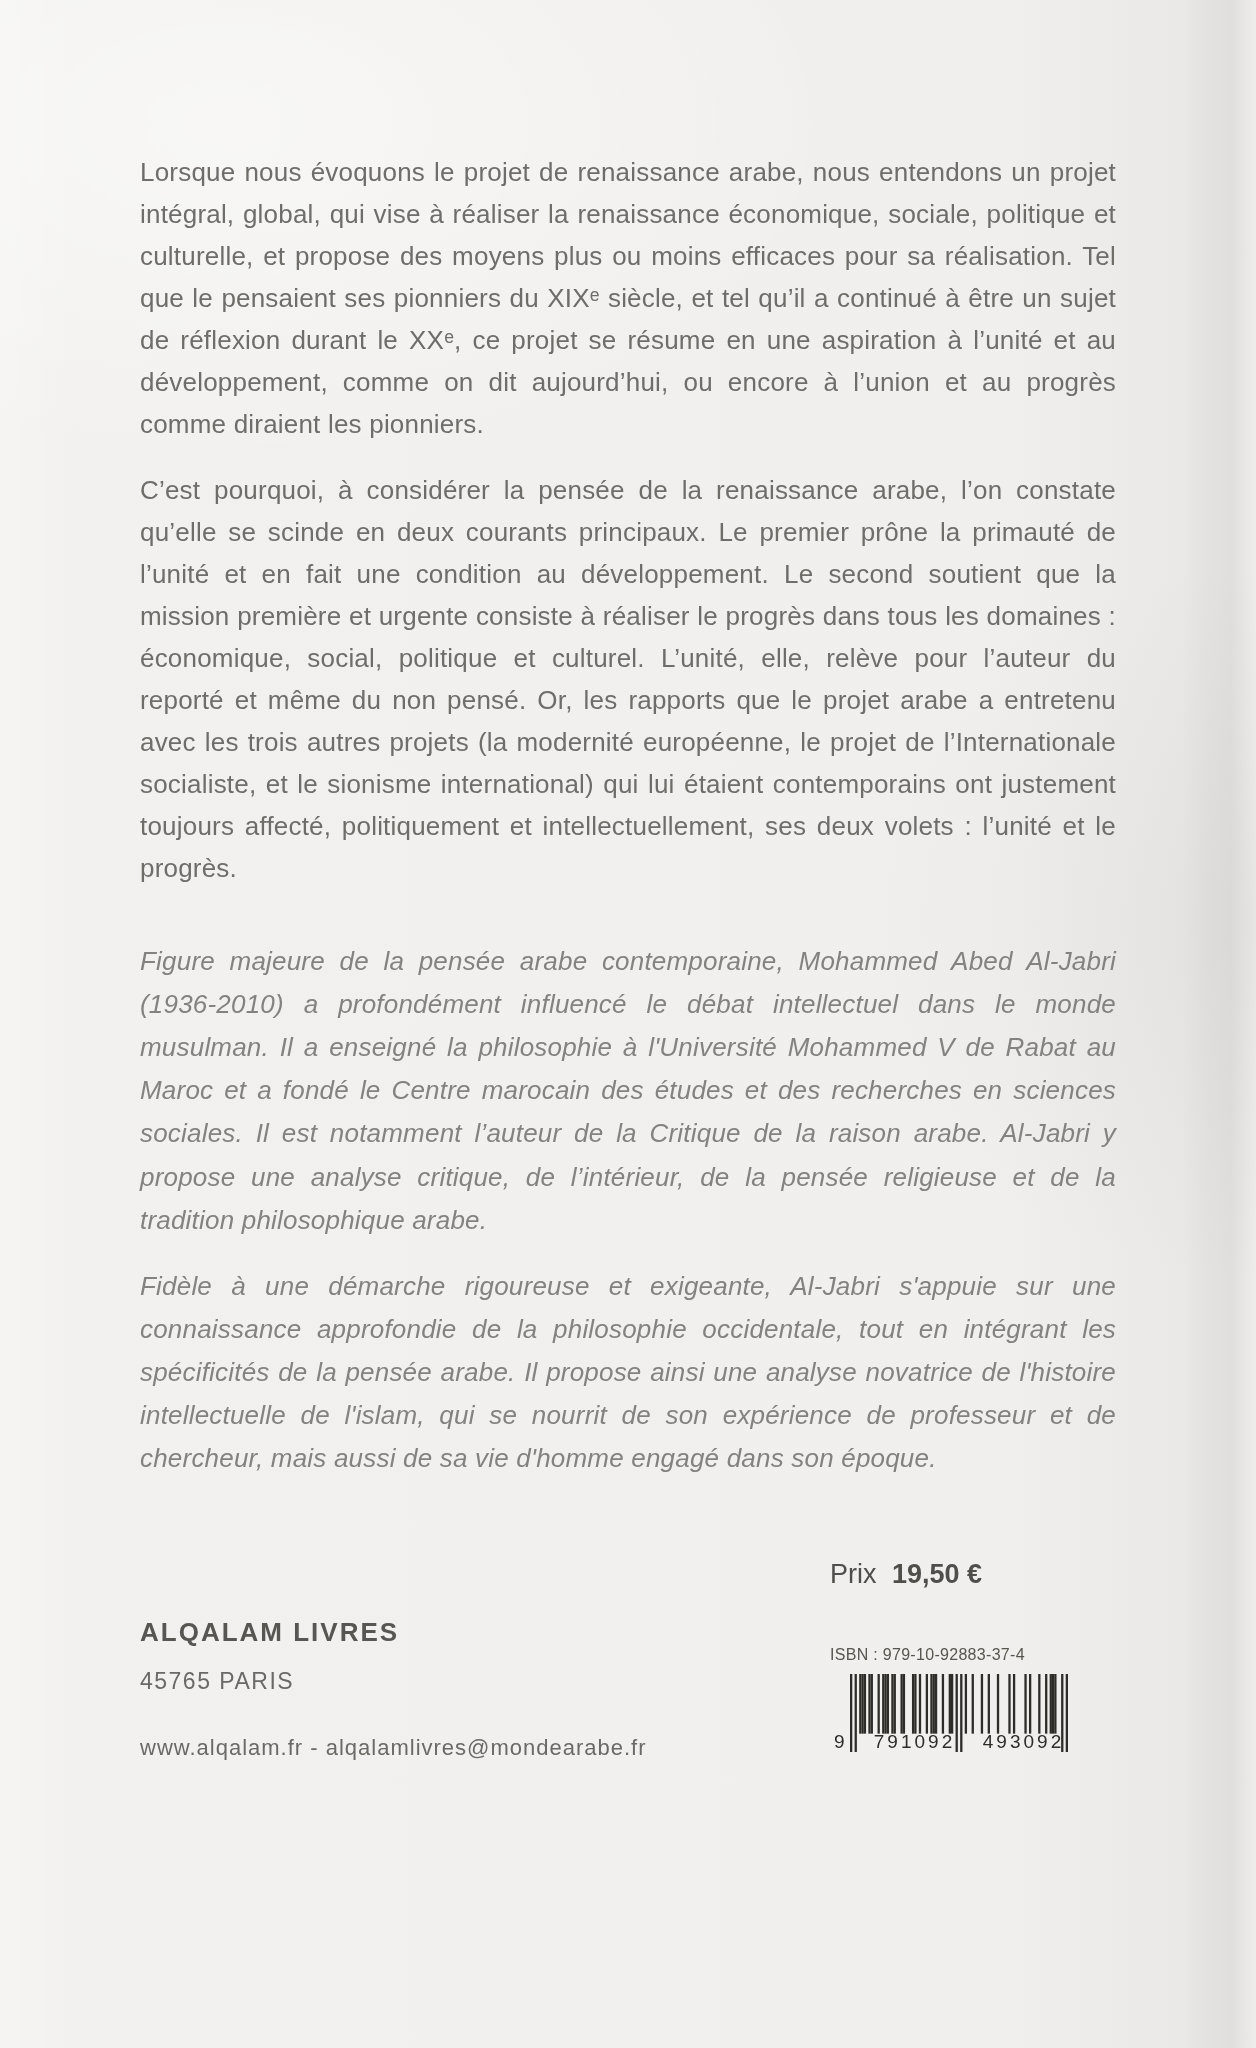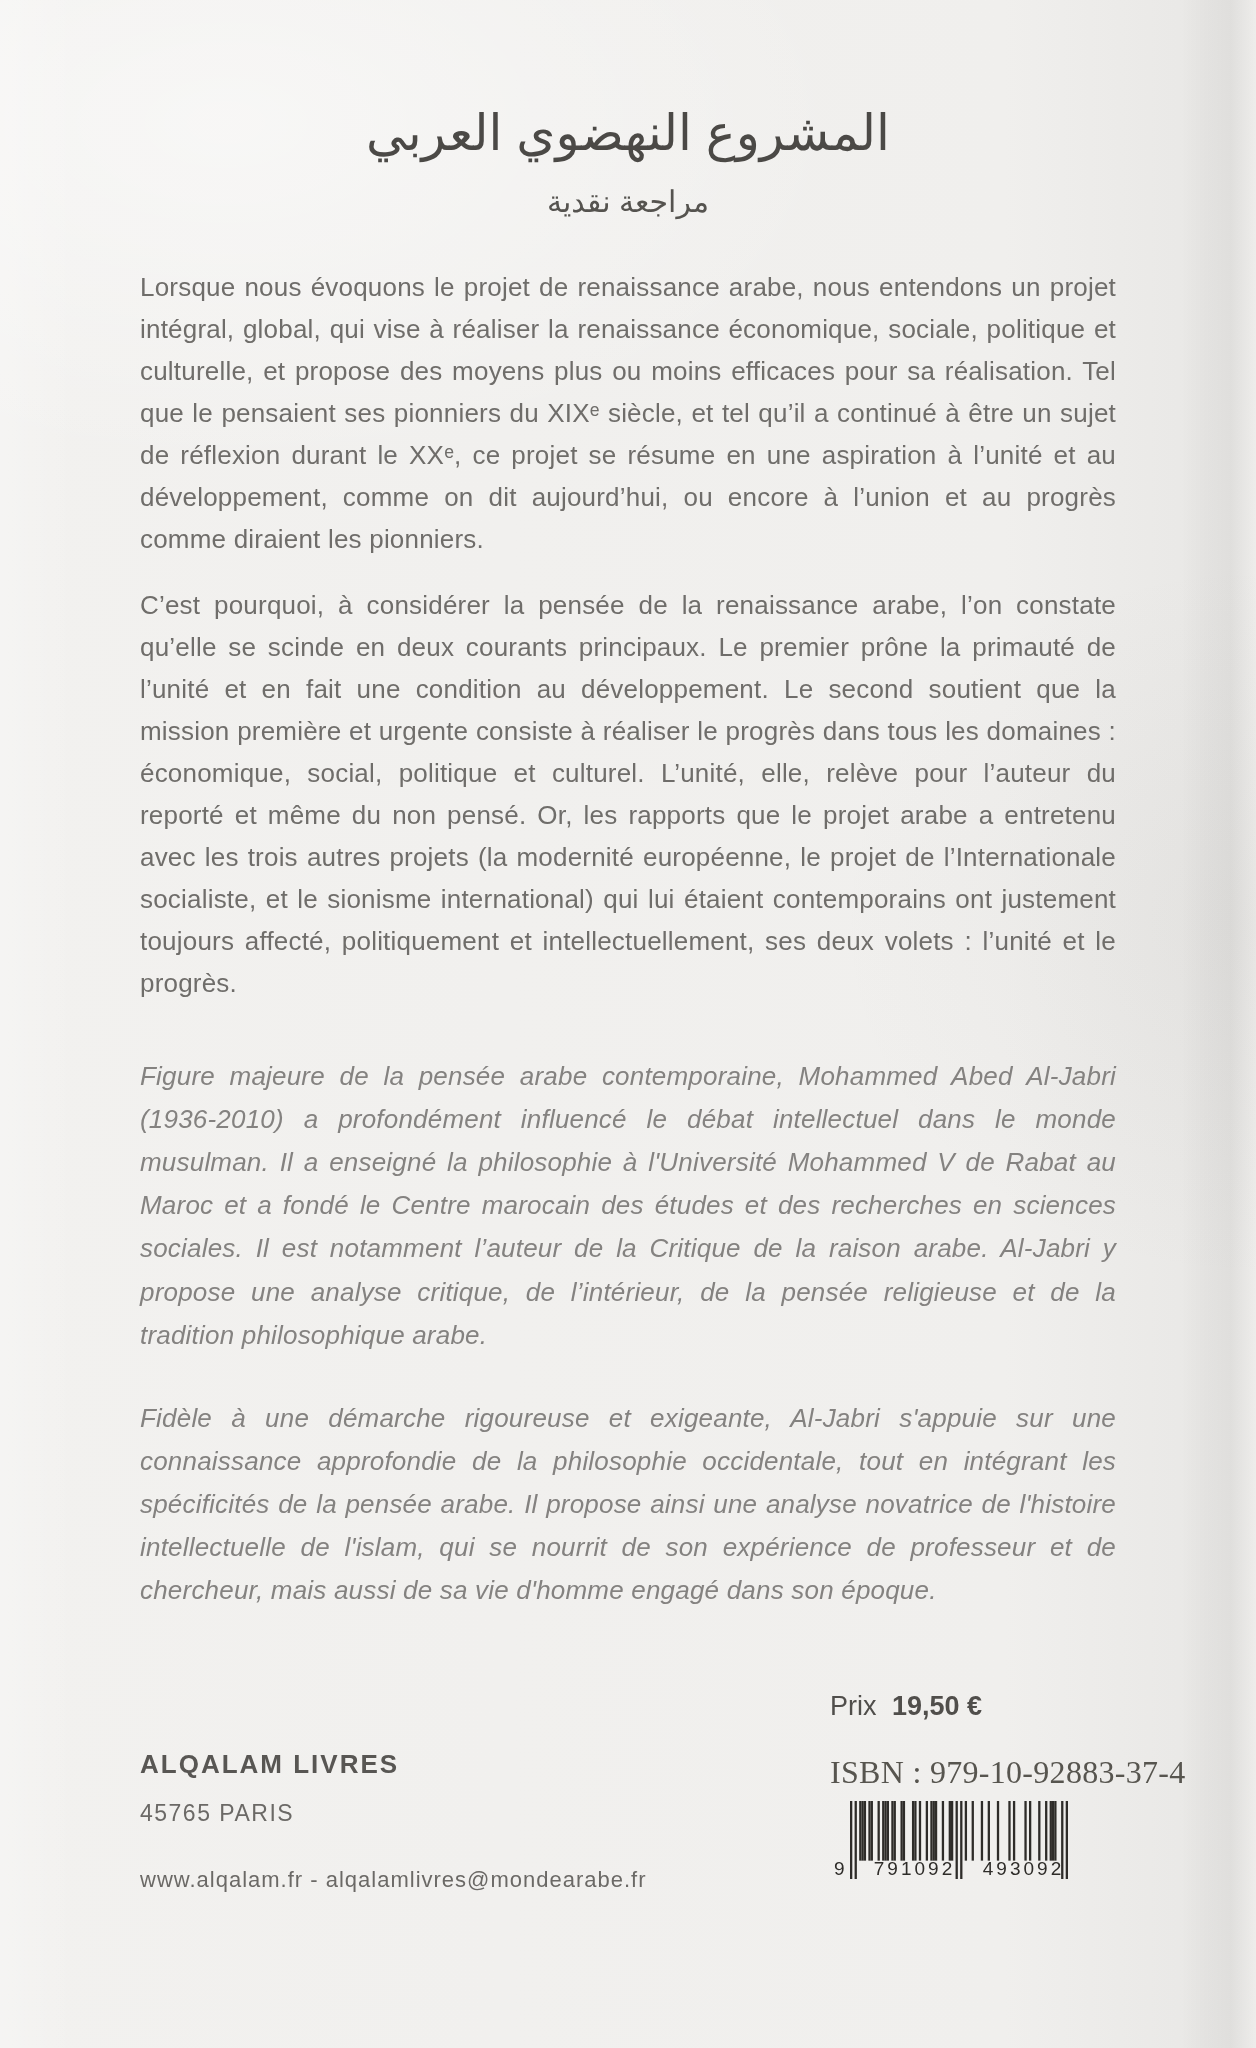--- a/index.html
+++ b/index.html
@@ -57,21 +57,21 @@
   }
   .bio{ margin-top:50px; }
   .bio p{
     font-style:italic;
     font-size:26px;
     line-height:1.66;
     letter-spacing:0.2px;
     text-align:justify;
     color:#848280;
   }
-  .bio p + p{ margin-top:40px; }
+  .bio p + p{ margin-top:23px; }
   
   .footer{
     margin-top:78px;
     display:flex;
     justify-content:space-between;
     align-items:flex-start;
   }
   .imprint-left{ margin-top:58px; }
   .publisher{
     font-size:26px;
@@ -98,26 +98,25 @@
     flex-direction:column;
   }
   .price-line{
     text-align:left;
     font-size:27px;
     color:#504e4b;
     white-space:nowrap;
   }
   .price-line .value{ font-weight:700; margin-left:8px; }
   .isbn{
-    margin-top:32px;
-    font-size:32px;
+    margin-top:56px;
+    font-size:16px;
     letter-spacing:0.3px;
     color:#57554f;
     white-space:nowrap;
-    font-family:Liberation Serif, serif;
   }
   .barcode{
     margin-top:10px;
     margin-left:20px;
     position:relative;
     width:218px;
     height:82px;
   }
   .barcode svg{
     position:absolute; top:0; left:0;
@@ -134,24 +133,20 @@
     letter-spacing:1px;
   }
   .barcode-digits .d0{ flex:0 0 16px; }
   .barcode-digits .grp{ flex:1; text-align:center; letter-spacing:3px;padding-left:20px; }
 </style>
 </head>
 <body>
 
 <div class="cover">
 
-  <header class="titles">
-    <h1 class="title-ar">المشروع النهضوي العربي</h1>
-    <h2 class="subtitle-ar">مراجعة نقدية</h2>
-  </header>
 
   <section class="synopsis">
     <p>Lorsque nous évoquons le projet de renaissance arabe, nous entendons un projet intégral, global, qui vise à réaliser la renaissance économique, sociale, politique et culturelle, et propose des moyens plus ou moins efficaces pour sa réalisation. Tel que le pensaient ses pionniers du XIXᵉ siècle, et tel qu’il a continué à être un sujet de réflexion durant le XXᵉ, ce projet se résume en une aspiration à l’unité et au développement, comme on dit aujourd’hui, ou encore à l’union et au progrès comme diraient les pionniers.</p>
     <p>C’est pourquoi, à considérer la pensée de la renaissance arabe, l’on constate qu’elle se scinde en deux courants principaux. Le premier prône la primauté de l’unité et en fait une condition au développement. Le second soutient que la mission première et urgente consiste à réaliser le progrès dans tous les domaines : économique, social, politique et culturel. L’unité, elle, relève pour l’auteur du reporté et même du non pensé. Or, les rapports que le projet arabe a entretenu avec les trois autres projets (la modernité européenne, le projet de l’Internationale socialiste, et le sionisme international) qui lui étaient contemporains ont justement toujours affecté, politiquement et intellectuellement, ses deux volets : l’unité et le progrès.</p>
   </section>
 
   <section>
     <div class="bio">
       <p>Figure majeure de la pensée arabe contemporaine, Mohammed Abed Al-Jabri (1936-2010) a profondément influencé le débat intellectuel dans le monde musulman. Il a enseigné la philosophie à l'Université Mohammed V de Rabat au Maroc et a fondé le Centre marocain des études et des recherches en sciences sociales. Il est notamment l’auteur de la Critique de la raison arabe. Al-Jabri y propose une analyse critique, de l’intérieur, de la pensée religieuse et de la tradition philosophique arabe.</p>
       <p>Fidèle à une démarche rigoureuse et exigeante, Al-Jabri s'appuie sur une connaissance approfondie de la philosophie occidentale, tout en intégrant les spécificités de la pensée arabe. Il propose ainsi une analyse novatrice de l'histoire intellectuelle de l'islam, qui se nourrit de son expérience de professeur et de chercheur, mais aussi de sa vie d'homme engagé dans son époque.</p>

